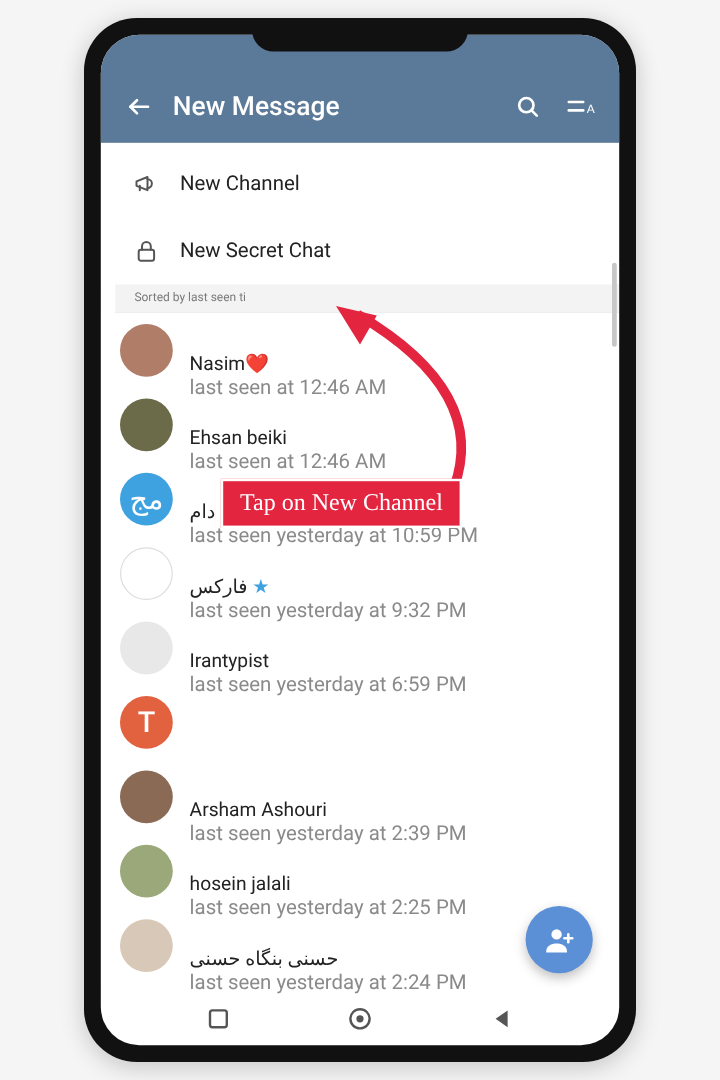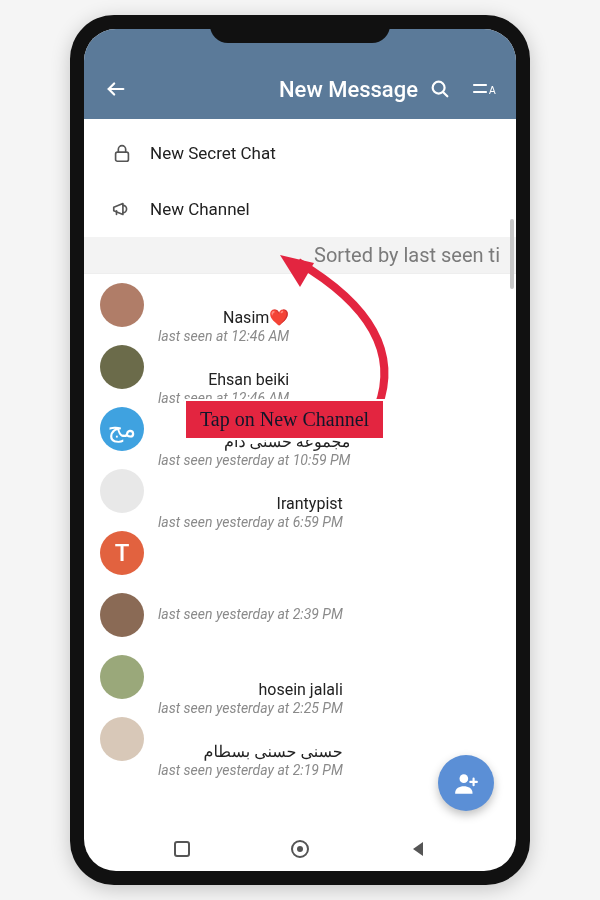--- a/index.html
+++ b/index.html
@@ -33,21 +33,20 @@
     z-index: 10;
   }
   .screen {
     width: 100%; height: 100%;
     background: #fff;
     border-radius: 32px;
     overflow: hidden;
     position: relative;
     display: flex;
     flex-direction: column;
-    text-align: right;
   }
   .header {
     background: #5b7a99;
     color: #fff;
     height: 90px;
     padding: 30px 10px 0 10px;
     display: flex;
     align-items: center;
   }
   .hdr-btn {
@@ -75,36 +74,37 @@
     color: #555;
   }
   .option-label {
     font-size: 17px;
     color: #222;
     padding-left: 6px;
   }
   .section-header {
     background: #f3f3f3;
     color: #7a7a7a;
-    font-size: 20px;
+    font-size: 10px;
     padding: 6px 16px;
     border-bottom: 1px solid #eee;
+    margin-left: 12px;
   }
   .contact-row { height: 62px; }
   .avatar {
     width: 44px; height: 44px;
     border-radius: 50%;
     flex: 0 0 44px;
     display: flex; align-items: center; justify-content: center;
     color: #fff; font-size: 24px; font-weight: 500;
     background: #888;
   }
   .contact-text { padding-left: 14px; display: flex; flex-direction: column; }
   .contact-name { font-size: 16px; color: #222; line-height: 1.25; margin-top: 44px; }
-  .contact-status { font-size: 14px; color: #8a8a8a; line-height: 1.25; font-style: italic; }
+  .contact-status { font-size: 17px; color: #8a8a8a; line-height: 1.25; }
   .star { color: #3fa2e0; }
   .fab {
     position: absolute;
     right: 22px; bottom: 60px;
     width: 56px; height: 56px;
     border-radius: 50%;
     background: #5b8fd6;
     display: flex; align-items: center; justify-content: center;
     box-shadow: 0 4px 10px rgba(0,0,0,.25);
   }
@@ -114,21 +114,21 @@
     height: 44px;
     display: flex;
     align-items: center;
     justify-content: space-around;
     padding: 0 40px;
   }
   .callout {
     position: absolute;
     top: 370px; left: 100px;
     background: #e32540;
-    color: #0f172a;
+    color: #ffffff;
     font-family: Georgia, serif;
     font-size: 20px;
     padding: 7px 14px;
     border: 2px solid #fff;
     z-index: 20;
   }
   .arrow {
     position: absolute;
     top: 218px; left: 184px;
     z-index: 19;
@@ -173,37 +173,37 @@
           </svg>
       </div>
     </div>
 
     <div class="list-wrap">
       <div class="scroll-indicator"></div>
 
       <div class="option-list" id="options">
           <div class="option-row">
             <div class="option-icon">
-              <svg width="22" height="22" viewBox="0 0 24 24" fill="none" stroke="#555" stroke-width="1.8" stroke-linecap="round">
-                <rect x="5" y="11" width="14" height="10" rx="2"></rect>
-                <path d="M8 11V8a4 4 0 0 1 8 0v3"></path>
-              </svg>
-            </div>
-            <div class="option-label">New Secret Chat</div>
-          </div>
-          <div class="option-row">
-            <div class="option-icon">
               <svg width="22" height="22" viewBox="0 0 24 24" fill="none" stroke="#555" stroke-width="1.8" stroke-linecap="round" stroke-linejoin="round">
                 <path d="M3 10v4l10 4V6L3 10z"></path>
                 <path d="M13 8a4 4 0 0 1 0 8"></path>
                 <path d="M6 14v4"></path>
               </svg>
             </div>
             <div class="option-label">New Channel</div>
           </div>
+          <div class="option-row">
+            <div class="option-icon">
+              <svg width="22" height="22" viewBox="0 0 24 24" fill="none" stroke="#555" stroke-width="1.8" stroke-linecap="round">
+                <rect x="5" y="11" width="14" height="10" rx="2"></rect>
+                <path d="M8 11V8a4 4 0 0 1 8 0v3"></path>
+              </svg>
+            </div>
+            <div class="option-label">New Secret Chat</div>
+          </div>
         </div>
 
       <div class="section-header">Sorted by last seen ti</div>
 
       <div id="contacts">
           <div class="contact-row">
             <div class="avatar" style="background:#b07d68;"></div>
             <div class="contact-text">
               <span class="contact-name">Nasim❤️</span>
               <span class="contact-status">last seen at 12:46 AM</span>
@@ -217,47 +217,55 @@
             </div>
           </div>
           <div class="contact-row">
             <div class="avatar" style="background:#3fa2e0;">مج</div>
             <div class="contact-text">
               <span class="contact-name">مجموعه حسنی دام</span>
               <span class="contact-status">last seen yesterday at 10:59 PM</span>
             </div>
           </div>
           <div class="contact-row">
+            <div class="avatar" style="background:#ffffff;border:1px solid #ddd;color:#4a9a5a;font-size:12px;"></div>
+            <div class="contact-text">
+              <span class="contact-name">فارکس <span class="star">★</span></span>
+              <span class="contact-status">last seen yesterday at 9:32 PM</span>
+            </div>
+          </div>
+          <div class="contact-row">
             <div class="avatar" style="background:#e8e8e8;"></div>
             <div class="contact-text">
               <span class="contact-name">Irantypist</span>
               <span class="contact-status">last seen yesterday at 6:59 PM</span>
             </div>
           </div>
           <div class="contact-row">
             <div class="avatar" style="background:#e2623f;">T</div>
           </div>
           <div class="contact-row">
             <div class="avatar" style="background:#8a6a55;"></div>
             <div class="contact-text">
+              <span class="contact-name">Arsham Ashouri</span>
               <span class="contact-status">last seen yesterday at 2:39 PM</span>
             </div>
           </div>
           <div class="contact-row">
             <div class="avatar" style="background:#9aa87a;"></div>
             <div class="contact-text">
               <span class="contact-name">hosein jalali</span>
               <span class="contact-status">last seen yesterday at 2:25 PM</span>
             </div>
           </div>
           <div class="contact-row">
             <div class="avatar" style="background:#d8c8b8;"></div>
             <div class="contact-text">
-              <span class="contact-name">حسنی حسنی بسطام</span>
-              <span class="contact-status">last seen yesterday at 2:19 PM</span>
+              <span class="contact-name">حسنی بنگاه حسنی</span>
+              <span class="contact-status">last seen yesterday at 2:24 PM</span>
             </div>
           </div>
         </div>
     </div>
 
     <div class="fab">
       <svg width="26" height="26" viewBox="0 0 24 24" fill="#fff">
           <circle cx="10" cy="8" r="4"></circle>
           <path d="M2 21c0-4 4-6 8-6s8 2 8 6v1H2z"></path>
           <line x1="19" y1="8" x2="19" y2="14" stroke="#fff" stroke-width="2" stroke-linecap="round"></line>

